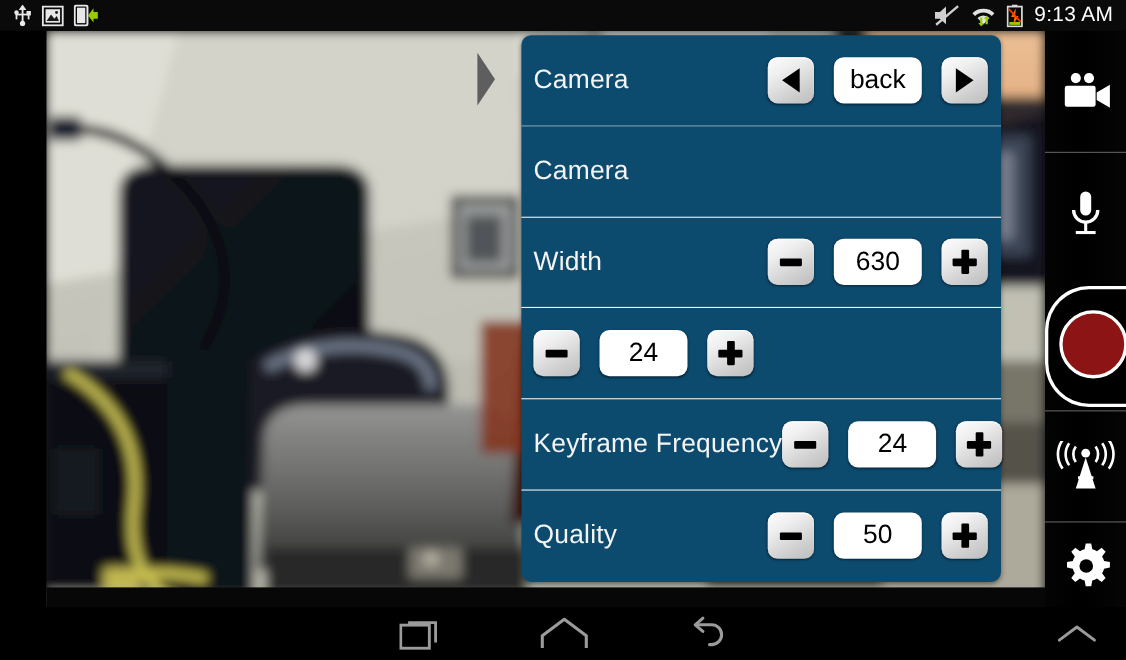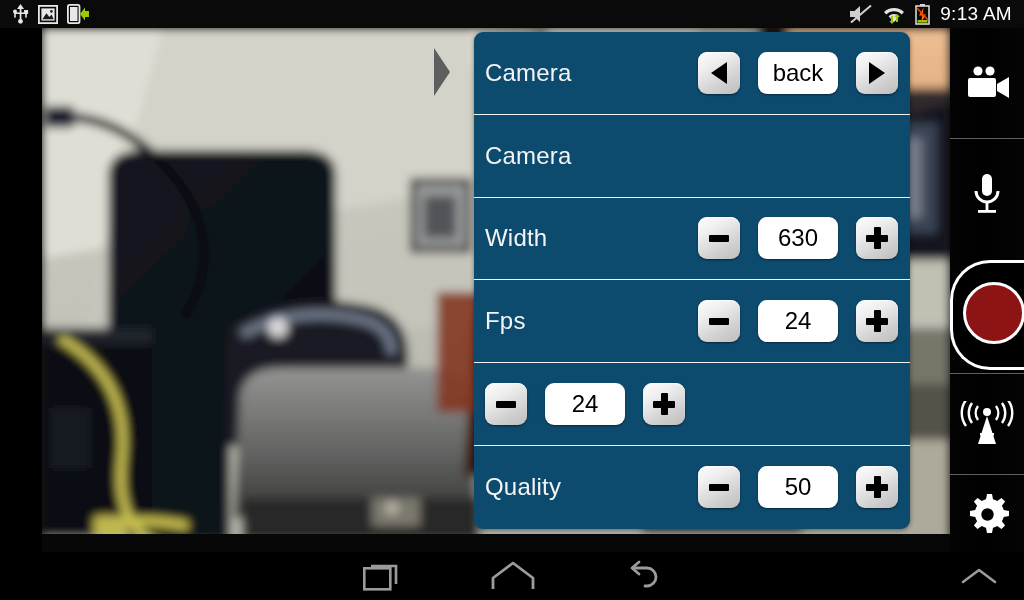--- a/index.html
+++ b/index.html
@@ -226,33 +226,33 @@
           <span class="glyph-minus"></span>
         </div>
         <div class="valuebox">630</div>
         <div class="sqbtn">
           <span class="glyph-plus"></span>
         </div>
       </div>
     </div>
 
     <div class="row">
-      <div class="row-label">Fps</div>
       <div class="ctrl">
         <div class="sqbtn">
           <span class="glyph-minus"></span>
         </div>
         <div class="valuebox">24</div>
         <div class="sqbtn">
           <span class="glyph-plus"></span>
         </div>
       </div>
     </div>
 
     <div class="row">
+      <div class="row-label">Keyframe Frequency</div>
       <div class="ctrl">
         <div class="sqbtn">
           <span class="glyph-minus"></span>
         </div>
         <div class="valuebox">24</div>
         <div class="sqbtn">
           <span class="glyph-plus"></span>
         </div>
       </div>
     </div>

